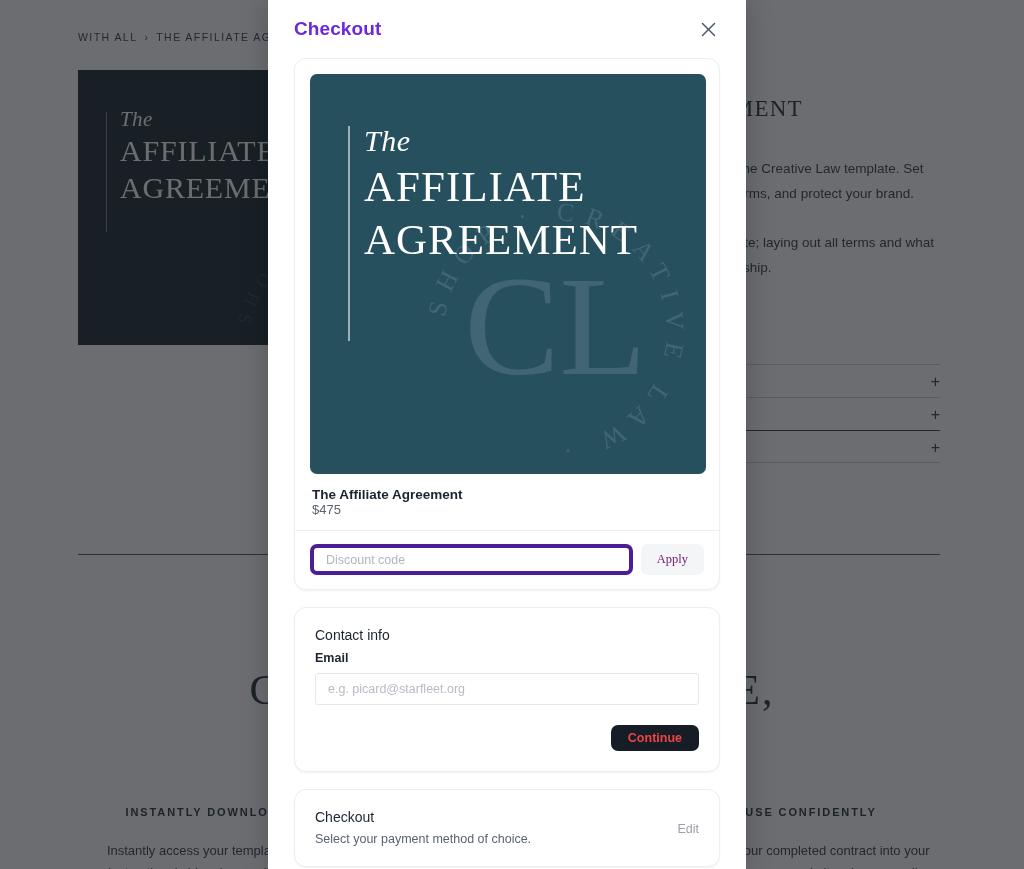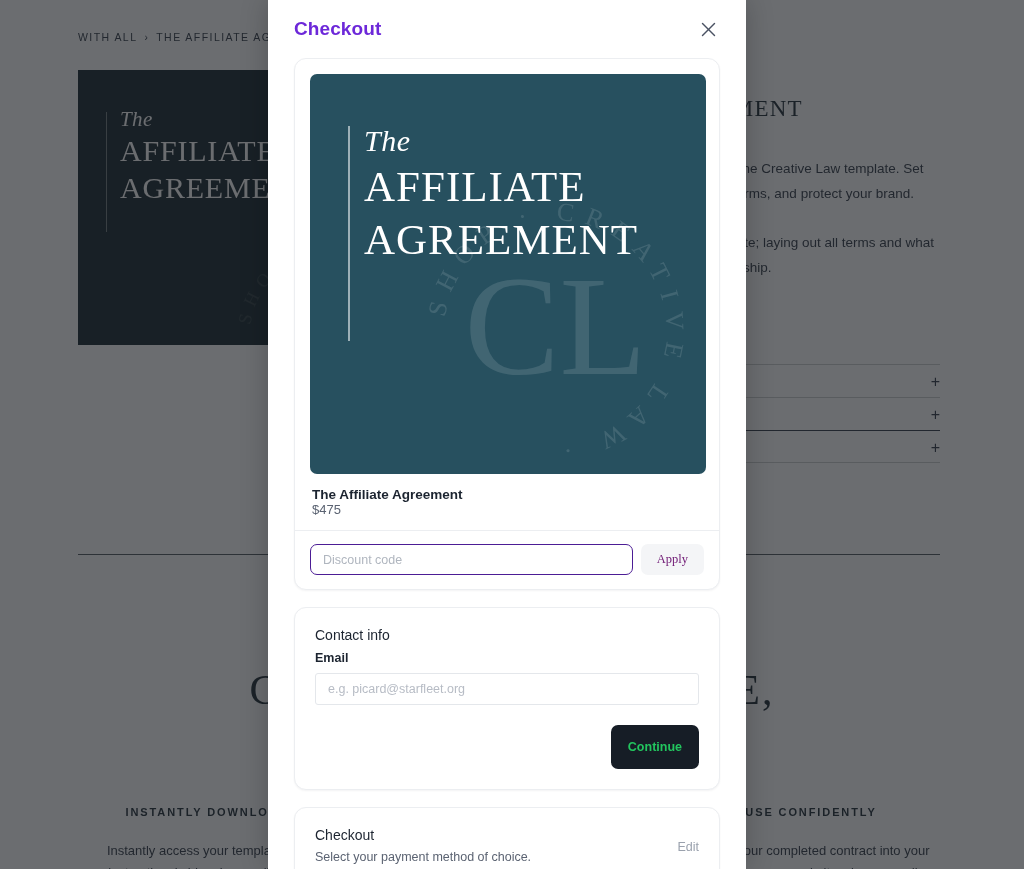--- a/index.html
+++ b/index.html
@@ -183,21 +183,21 @@
   .prod-price { font-size: 13px; color: #5b6372; }
 
   .prod-divider { height: 1px; background: #eceef1; margin: 0 -15px; }
 
   .discount-row {
     display: flex; align-items: center; gap: 8px;
     padding: 13px 0 14px;
   }
   .discount-input {
     flex: 1 1 auto; height: 31px;
-    border: 1px solid #4c1d95; border-radius: 7px;
+    border: 4px solid #4c1d95; border-radius: 7px;
     background: #ffffff;
     padding: 0 12px;
     font-size: 12.5px; color: #0f766e;
     font-family: "Liberation Sans", sans-serif;
     outline: none;
   }
   .discount-input::placeholder { color: #b0b6bf; }
   .apply-btn {
     flex: 0 0 auto; height: 31px; padding: 0 16px;
     border: none; border-radius: 7px;
@@ -217,23 +217,23 @@
     width: 100%; height: 32px;
     border: 1px solid #e4e7eb; border-radius: 3px;
     background: #ffffff; padding: 0 12px;
     font-size: 12.5px; color: #1c2430;
     font-family: "Liberation Sans", sans-serif;
     outline: none;
   }
   .email-input::placeholder { color: #b7bcc5; }
   .continue-row { display: flex; justify-content: flex-end; margin-top: 20px; }
   .continue-btn {
-    height: 44px; padding: 0 17px;
+    height: 26px; padding: 0 17px;
     border: none; border-radius: 7px;
-    background: #161d26; color: #22c55e;
+    background: #161d26; color: #ef4444;
     font-size: 12.5px; font-weight: 700;
     font-family: "Liberation Sans", sans-serif;
     cursor: pointer;
   }
 
   
   .payment-card {
     padding: 19px 20px 20px;
     display: flex; align-items: flex-start; justify-content: space-between;
   }

